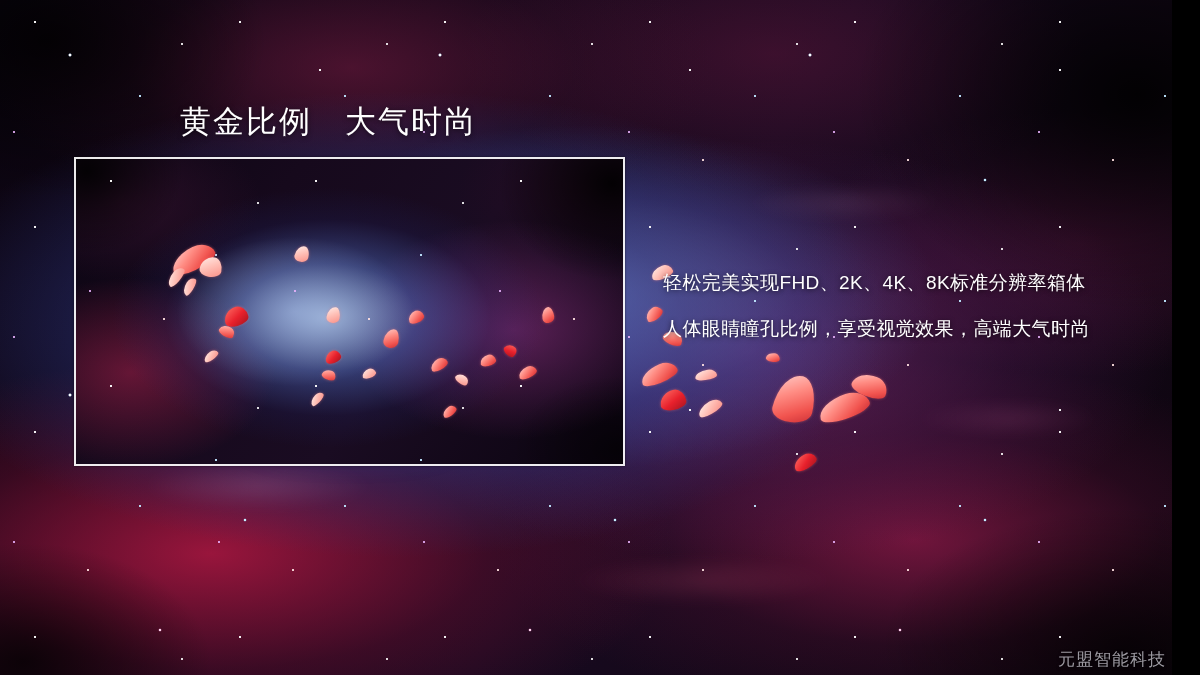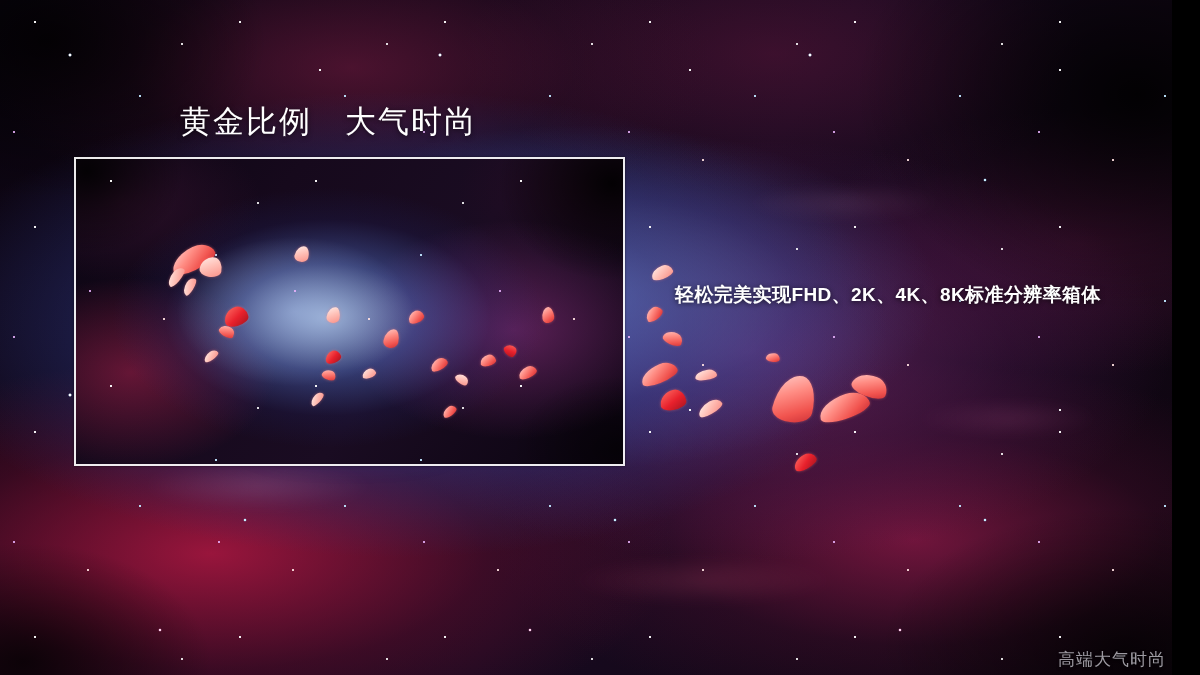--- a/index.html
+++ b/index.html
@@ -132,21 +132,21 @@
     color:#ffffff;font-size:31px;letter-spacing:2px;font-weight:400;
     text-shadow:0 1px 5px rgba(0,0,0,0.65);
     white-space:pre;
   }
   #body-copy{
     position:absolute;left:659px;top:258px;width:530px;
     color:#ffffff;font-size:19px;line-height:42px;font-weight:400;
     letter-spacing:.4px;
     text-shadow:0 1px 5px rgba(0,0,0,0.7);
   }
-  #body-copy p{margin:16px;white-space:nowrap;font-weight:bold;}
+  #body-copy p{margin:4px;white-space:nowrap;}
   #watermark{
     position:absolute;right:6px;bottom:4px;
     color:rgba(190,188,196,0.82);font-size:17px;letter-spacing:1px;
     text-shadow:0 1px 3px rgba(0,0,0,0.8);
   }
 </style>
 </head>
 <body>
 
 <div id="stage">
@@ -234,17 +234,18 @@
     <div class="petal deep" style="left:428px;top:186px;width:13px;height:11px;transform:rotate(48deg);"></div>
     <div class="petal" style="left:442px;top:208px;width:19px;height:11px;transform:rotate(-24deg);"></div>
     <div class="petal" style="left:366px;top:248px;width:15px;height:9px;transform:rotate(-34deg);"></div>
     <div class="petal" style="left:466px;top:148px;width:12px;height:16px;transform:rotate(-8deg);"></div>
   </div>
 
   <div id="title">黄金比例　大气时尚</div>
 
   <div id="body-copy">
     <p>轻松完美实现FHD、2K、4K、8K标准分辨率箱体</p>
+    <p>人体眼睛瞳孔比例，享受视觉效果，高端大气时尚</p>
   </div>
 
-  <div id="watermark">高端大气时尚</div>
+  <div id="watermark">元盟智能科技</div>
 
 </div>
 
 </body></html>

